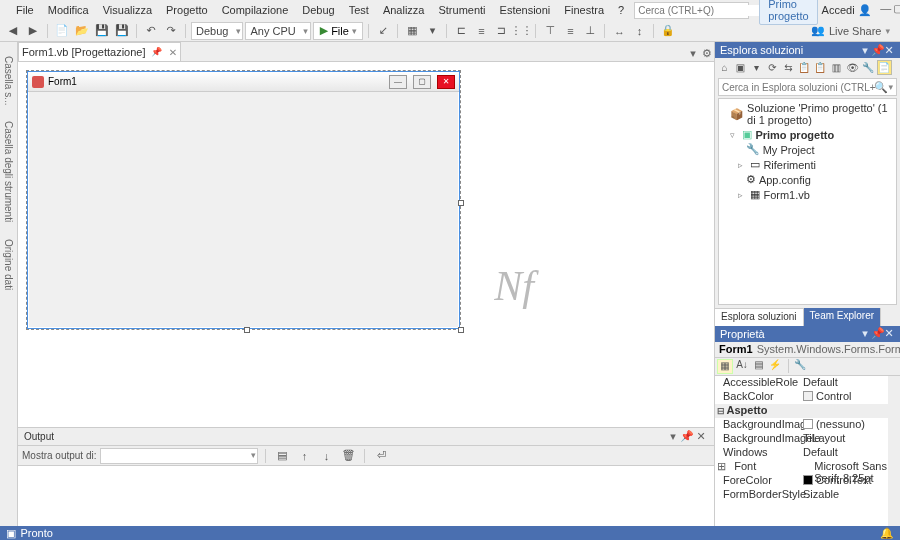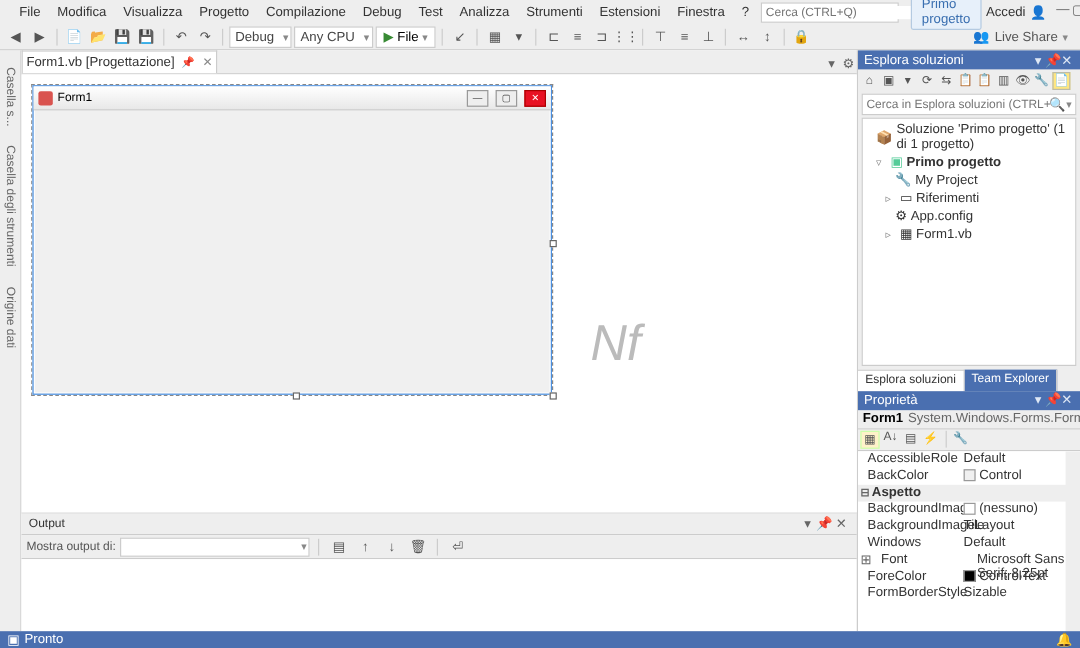--- a/index.html
+++ b/index.html
@@ -26,21 +26,21 @@
 .sidebar-left{width:18px;background:#eee;border-right:1px solid #ccc;display:flex;flex-direction:column;align-items:center;padding-top:10px;gap:8px}
 .side-tab{writing-mode:vertical-lr;font-size:10px;color:#666;padding:4px 1px;cursor:pointer}
 .center{flex:1;display:flex;flex-direction:column;background:#fff}
 .doc-tabs{height:20px;background:#eee;border-bottom:1px solid #ccc;display:flex;align-items:flex-end}
 .doc-tab{height:19px;background:#fff;border:1px solid #ccc;border-bottom:none;padding:2px 3px;display:flex;align-items:center;gap:6px;font-size:10px;color:#333}
 .doc-tab .pin{color:#888;font-size:9px}
 .doc-tab .close{color:#888;font-size:10px}
 .doc-tabs .spacer{flex:1}
 .doc-tabs .rbtn{width:14px;height:14px;color:#666;text-align:center;cursor:pointer}
 .designer{flex:1;background:#fff;position:relative;overflow:hidden}
-.watermark{position:absolute;right:180px;top:200px;font-family:Liberation Sans, sans-serif;font-size:42px;color:#bbb;font-style:italic}
+.watermark{position:absolute;right:180px;top:200px;font-family:Liberation Serif, serif;font-size:42px;color:#bbb;font-style:italic}
 .form-frame{position:absolute;left:8px;top:8px;width:435px;height:260px;border:1px dashed #888}
 .form-frame .handle{position:absolute;width:6px;height:6px;background:#fff;border:1px solid #666}
 .h-e{right:-4px;top:50%}.h-s{bottom:-4px;left:50%}.h-se{right:-4px;bottom:-4px}
 .form-win{position:absolute;left:0;top:0;right:0;bottom:0;background:#f0f0f0;border:1px solid #4a90e2;box-shadow:inset 0 0 0 1px #fff}
 .form-title{height:20px;background:linear-gradient(#fff,#e8e8e8);border-bottom:1px solid #ccc;display:flex;align-items:center;padding:0 4px;gap:4px}
 .form-title .fico{width:12px;height:12px;background:#d9534f;border-radius:2px}
 .form-title .txt{flex:1;font-size:10px}
 .form-title .wb{width:18px;height:14px;border:1px solid #999;background:#eee;font-size:8px;text-align:center;line-height:12px;color:#444;margin-left:2px}
 .form-title .wb.red{background:#e81123;color:#fff;border-color:#a00}
 .output{border-top:1px solid #ccc;background:#fff}

